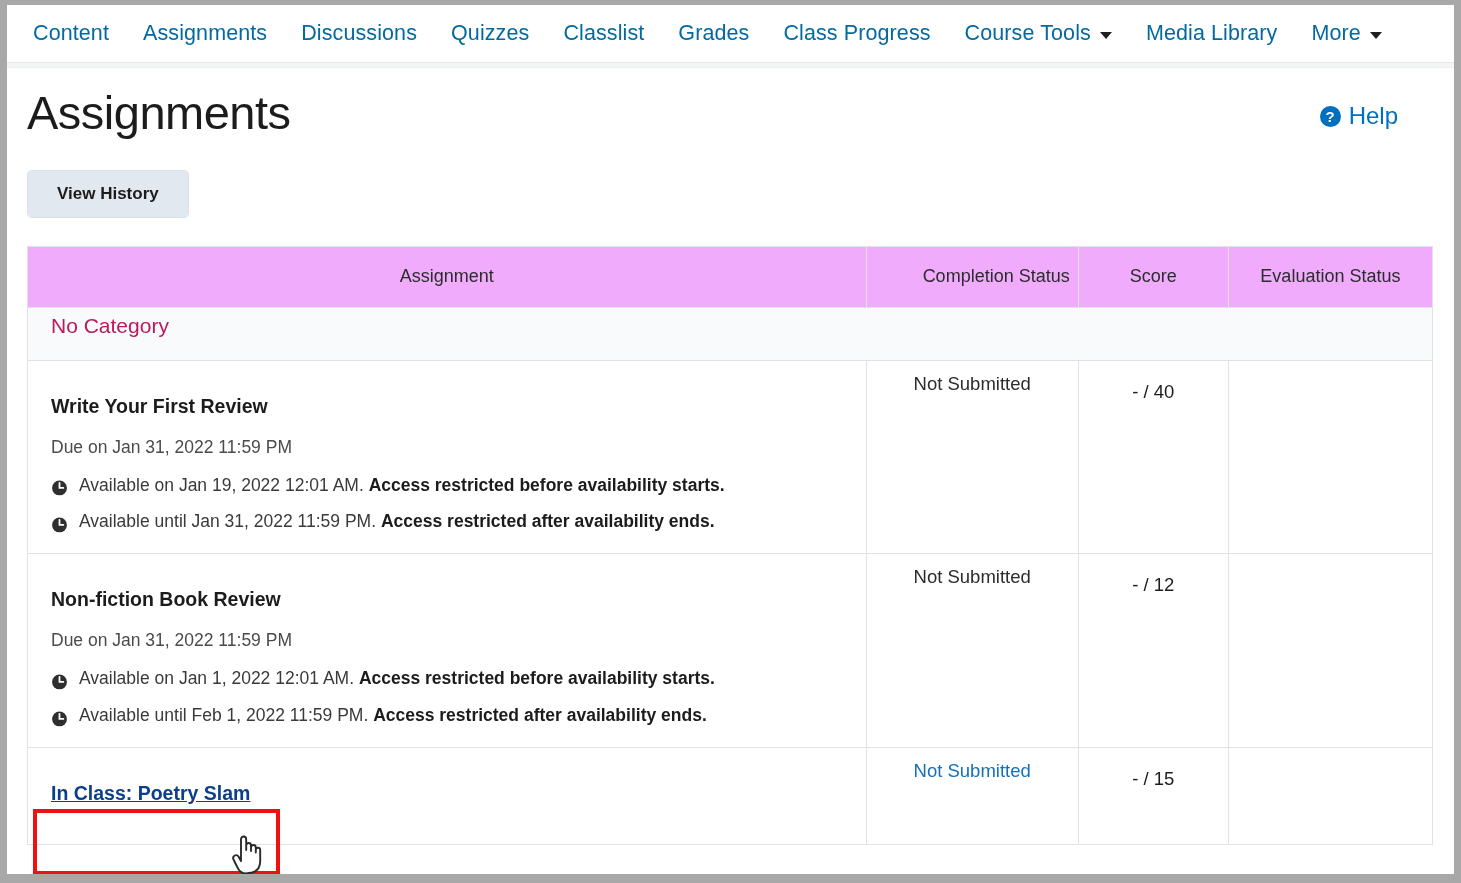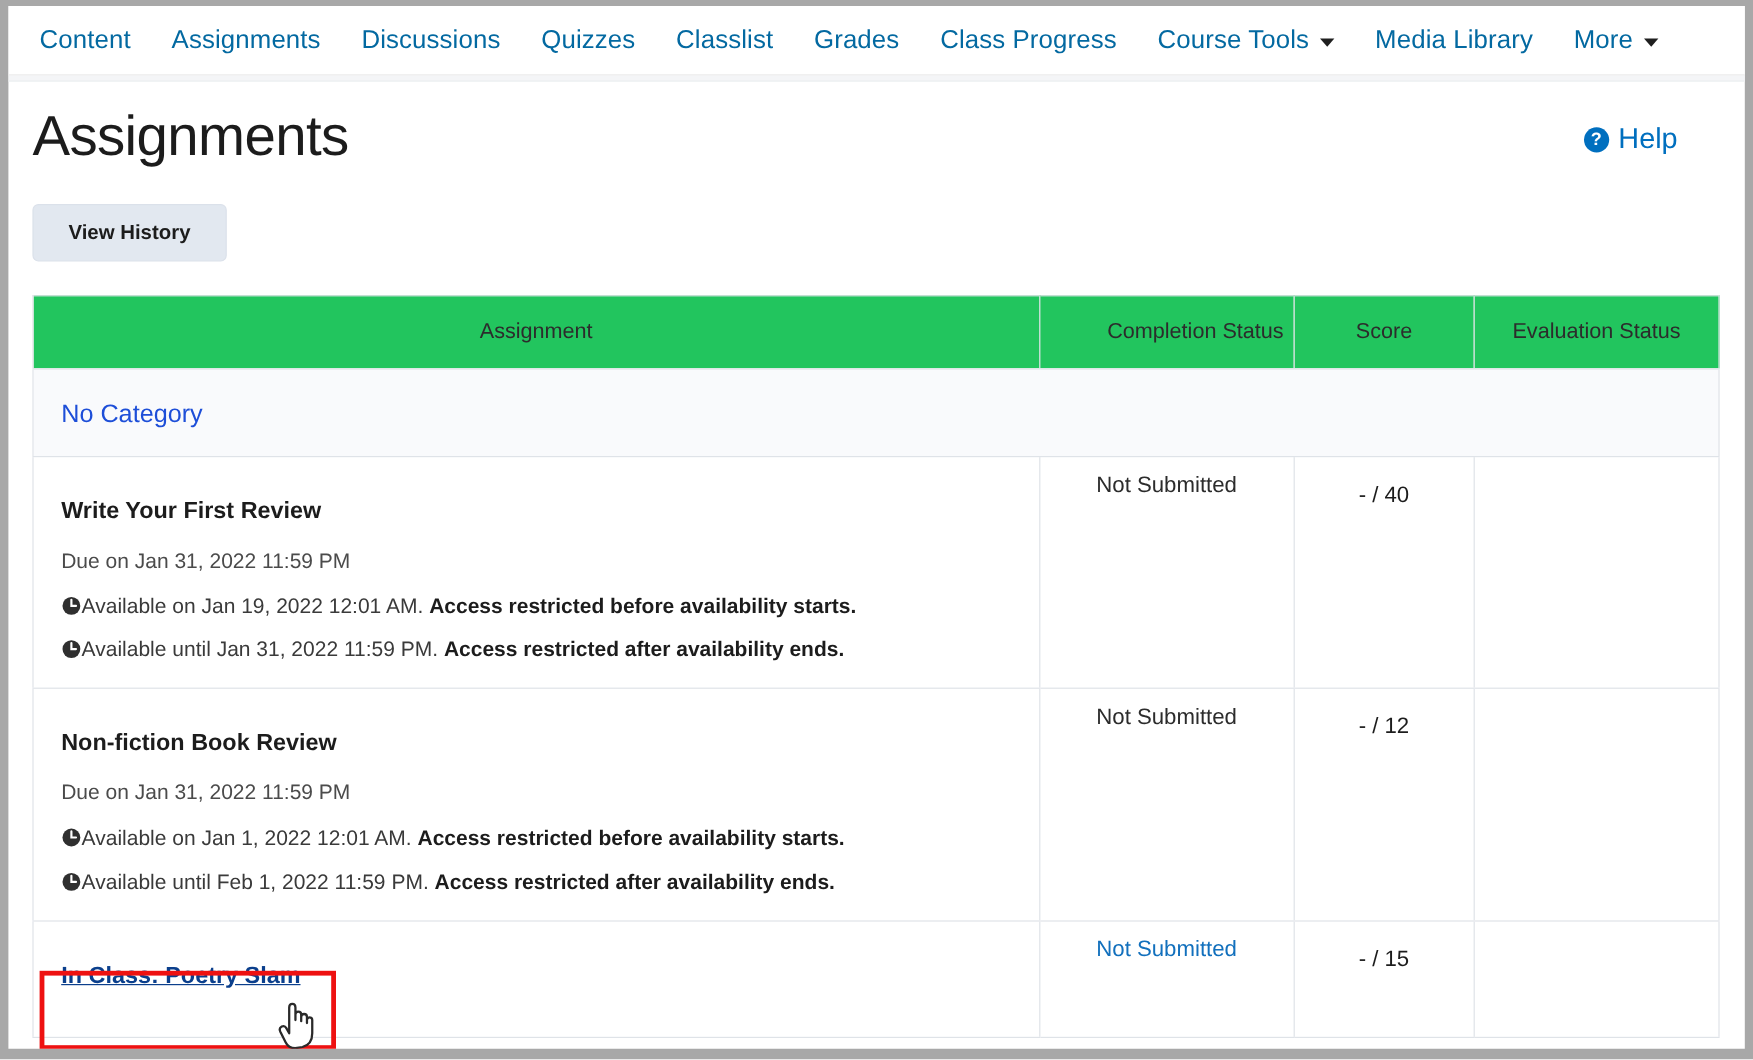--- a/index.html
+++ b/index.html
@@ -125,42 +125,42 @@
   #assignments-table {
     margin: 28px 0 0 8px;
     width: 1406px;
     border-collapse: collapse;
     border: 1px solid #dfe3e8;
     border-radius: 5px;
     table-layout: fixed;
     background: #ffffff;
   }
   #assignments-table thead th {
-    background: #22c55e;
+    background: #f0abfc;
     font-weight: 400;
     font-size: 18px;
     color: #2c2c2c;
     height: 61px;
     border-bottom: 1px solid #dfe3e8;
     border-left: 1px solid #dfe3e8;
     text-align: center;
     vertical-align: middle;
   }
   #assignments-table thead th:first-child { border-left: none; }
 
   .col-assignment { width: 838px; }
   .col-completion { width: 212px; padding-left: 48px; }
   .col-score      { width: 150px; }
   .col-evaluation { width: 204px; }
 
   .category-row td {
     background: #f9fafc;
     font-size: 21px;
-    color: #1d4ed8;
-    padding: 26px 0 22px 23px;
+    color: #be185d;
+    padding: 6px 0 22px 23px;
     border-bottom: 1px solid #dfe3e8;
   }
 
   .assign-row td {
     border-bottom: 1px solid #dfe3e8;
     border-left: 1px solid #dfe3e8;
     vertical-align: top;
     background: #ffffff;
   }
   .assign-row td:first-child { border-left: none; }
@@ -180,22 +180,22 @@
   }
 
   .assign-due {
     font-size: 17.5px;
     color: #4b4b4b;
     margin-bottom: 16px;
   }
 
   .avail-line {
     display: flex;
-    align-items: flex-start;
-    gap: 0;
+    align-items: flex-end;
+    gap: 11px;
     font-size: 17.5px;
     color: #3a3a3a;
     margin-bottom: 14px;
     line-height: 1.3;
   }
   .avail-line:last-child { margin-bottom: 0; }
   .avail-line b { font-weight: bold; color: #1c1c1c; }
 
   .clock-icon {
     position: relative;

